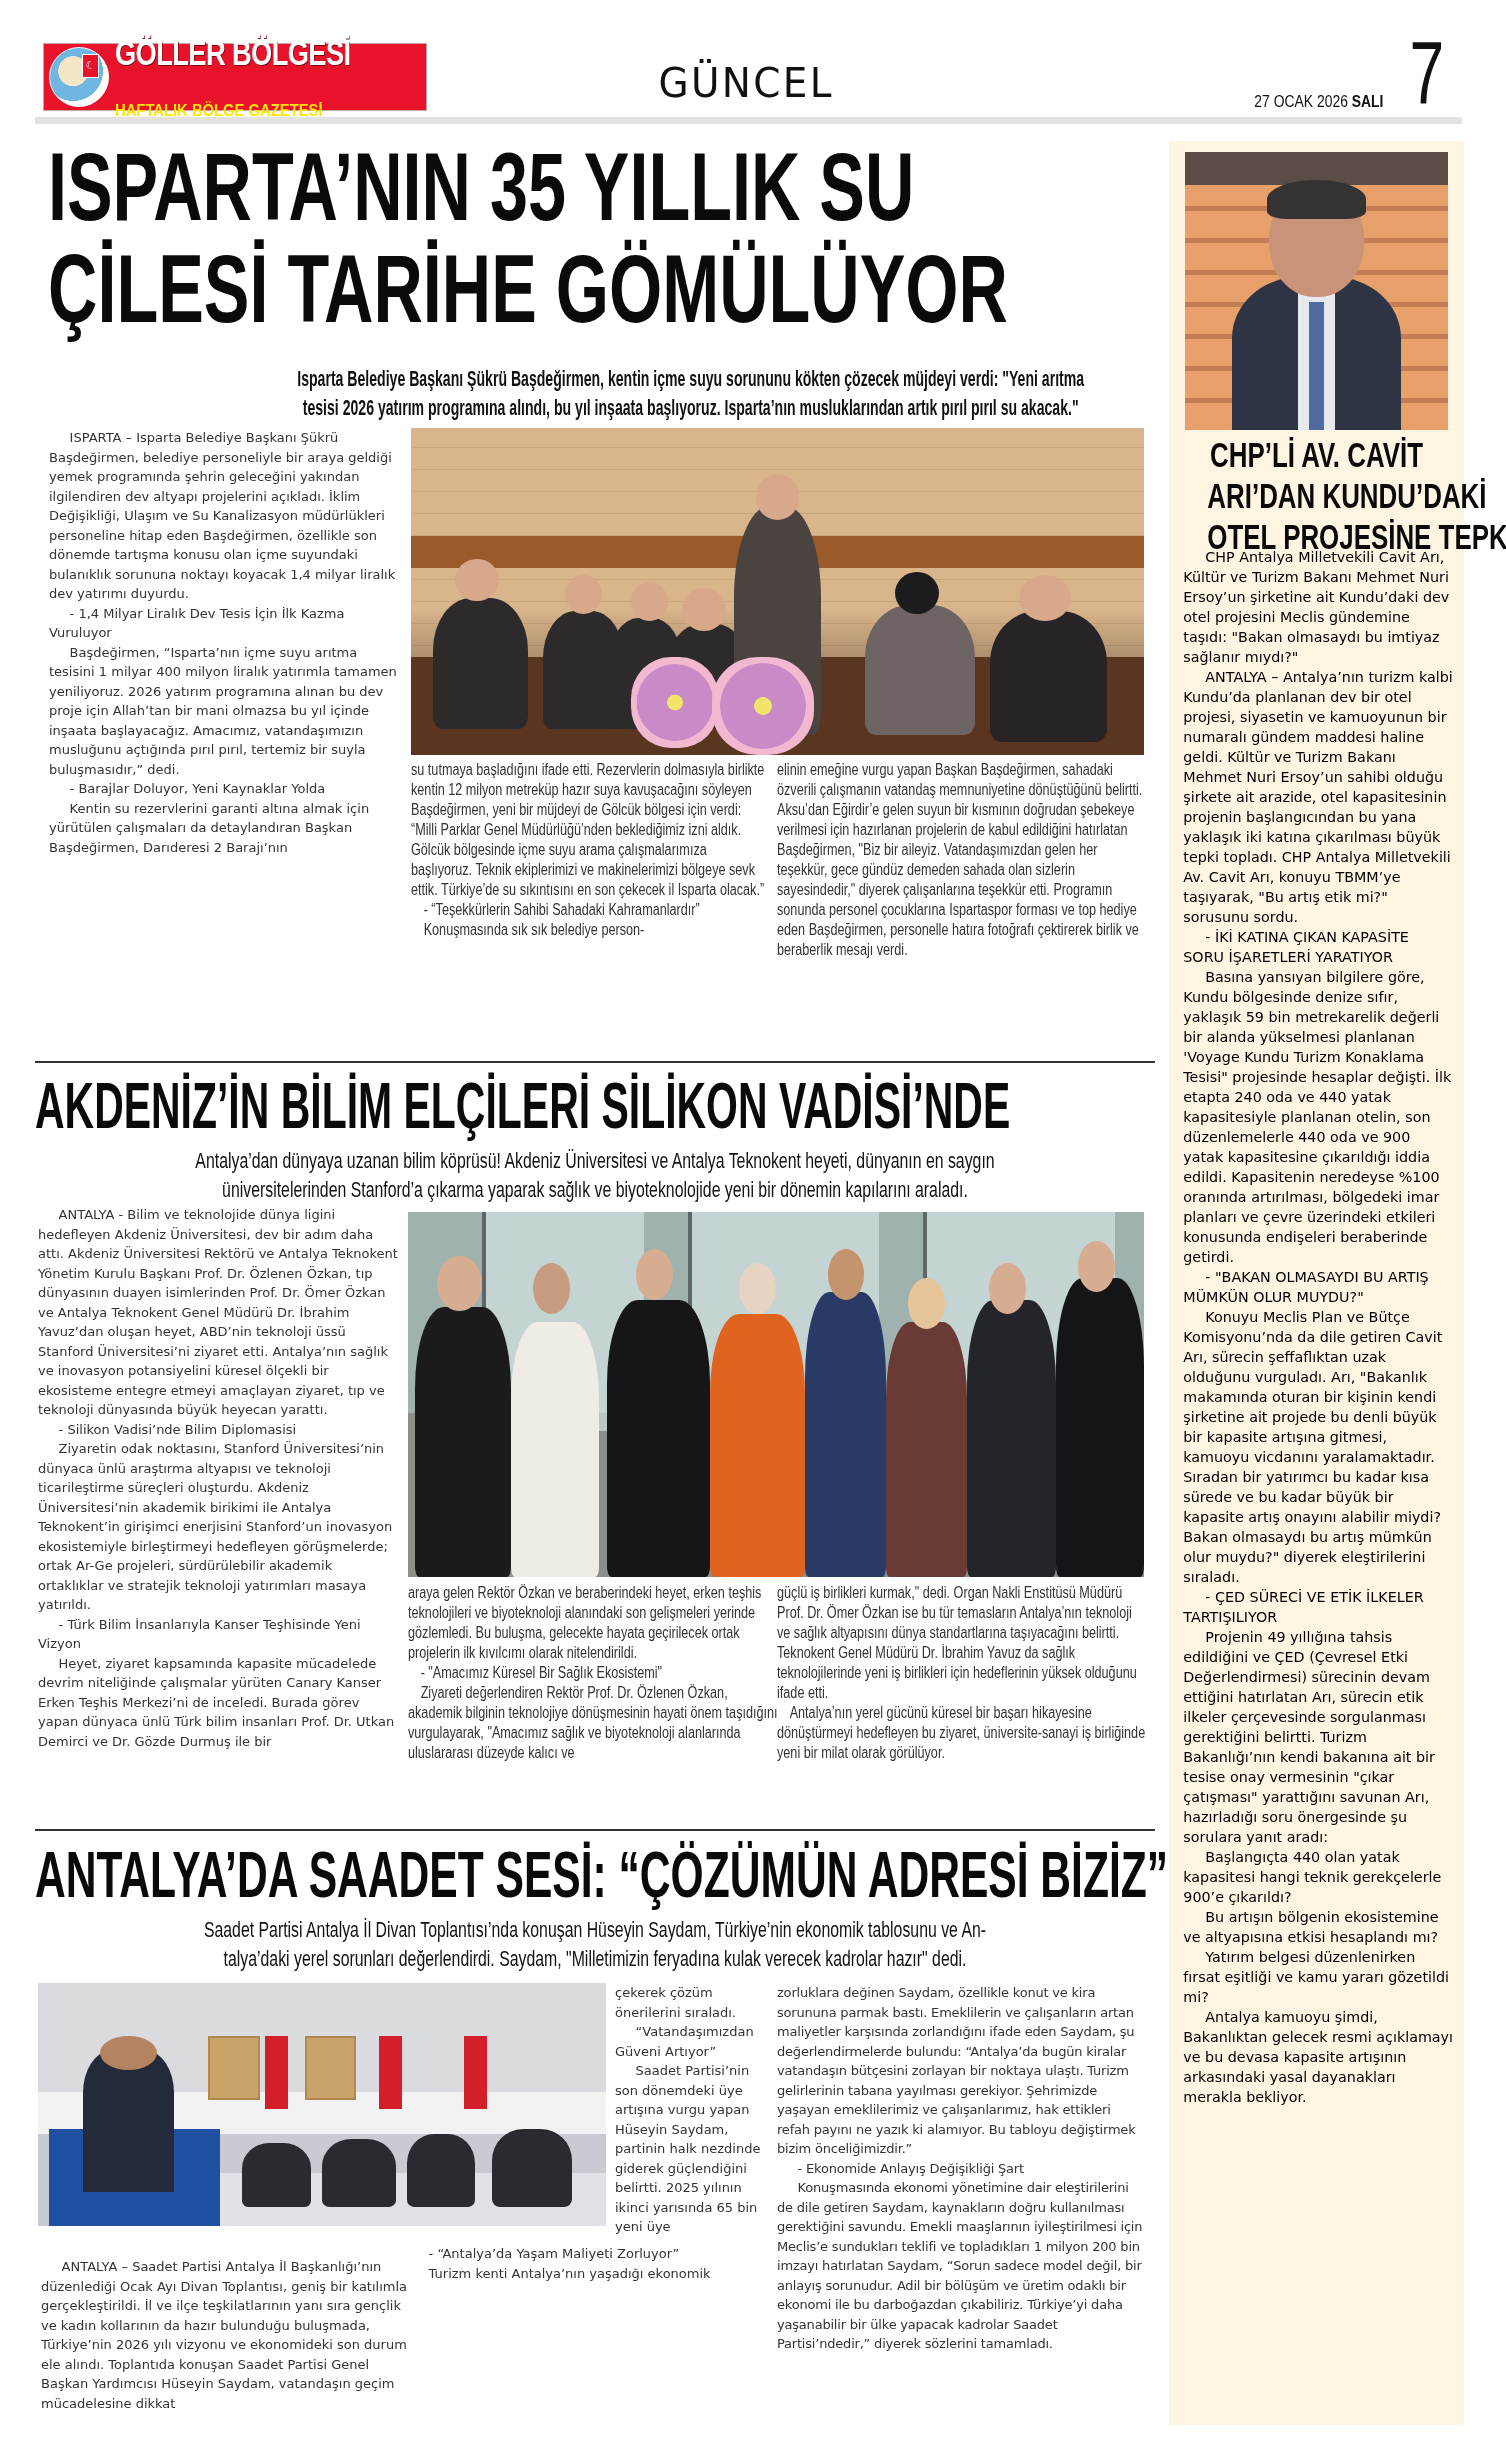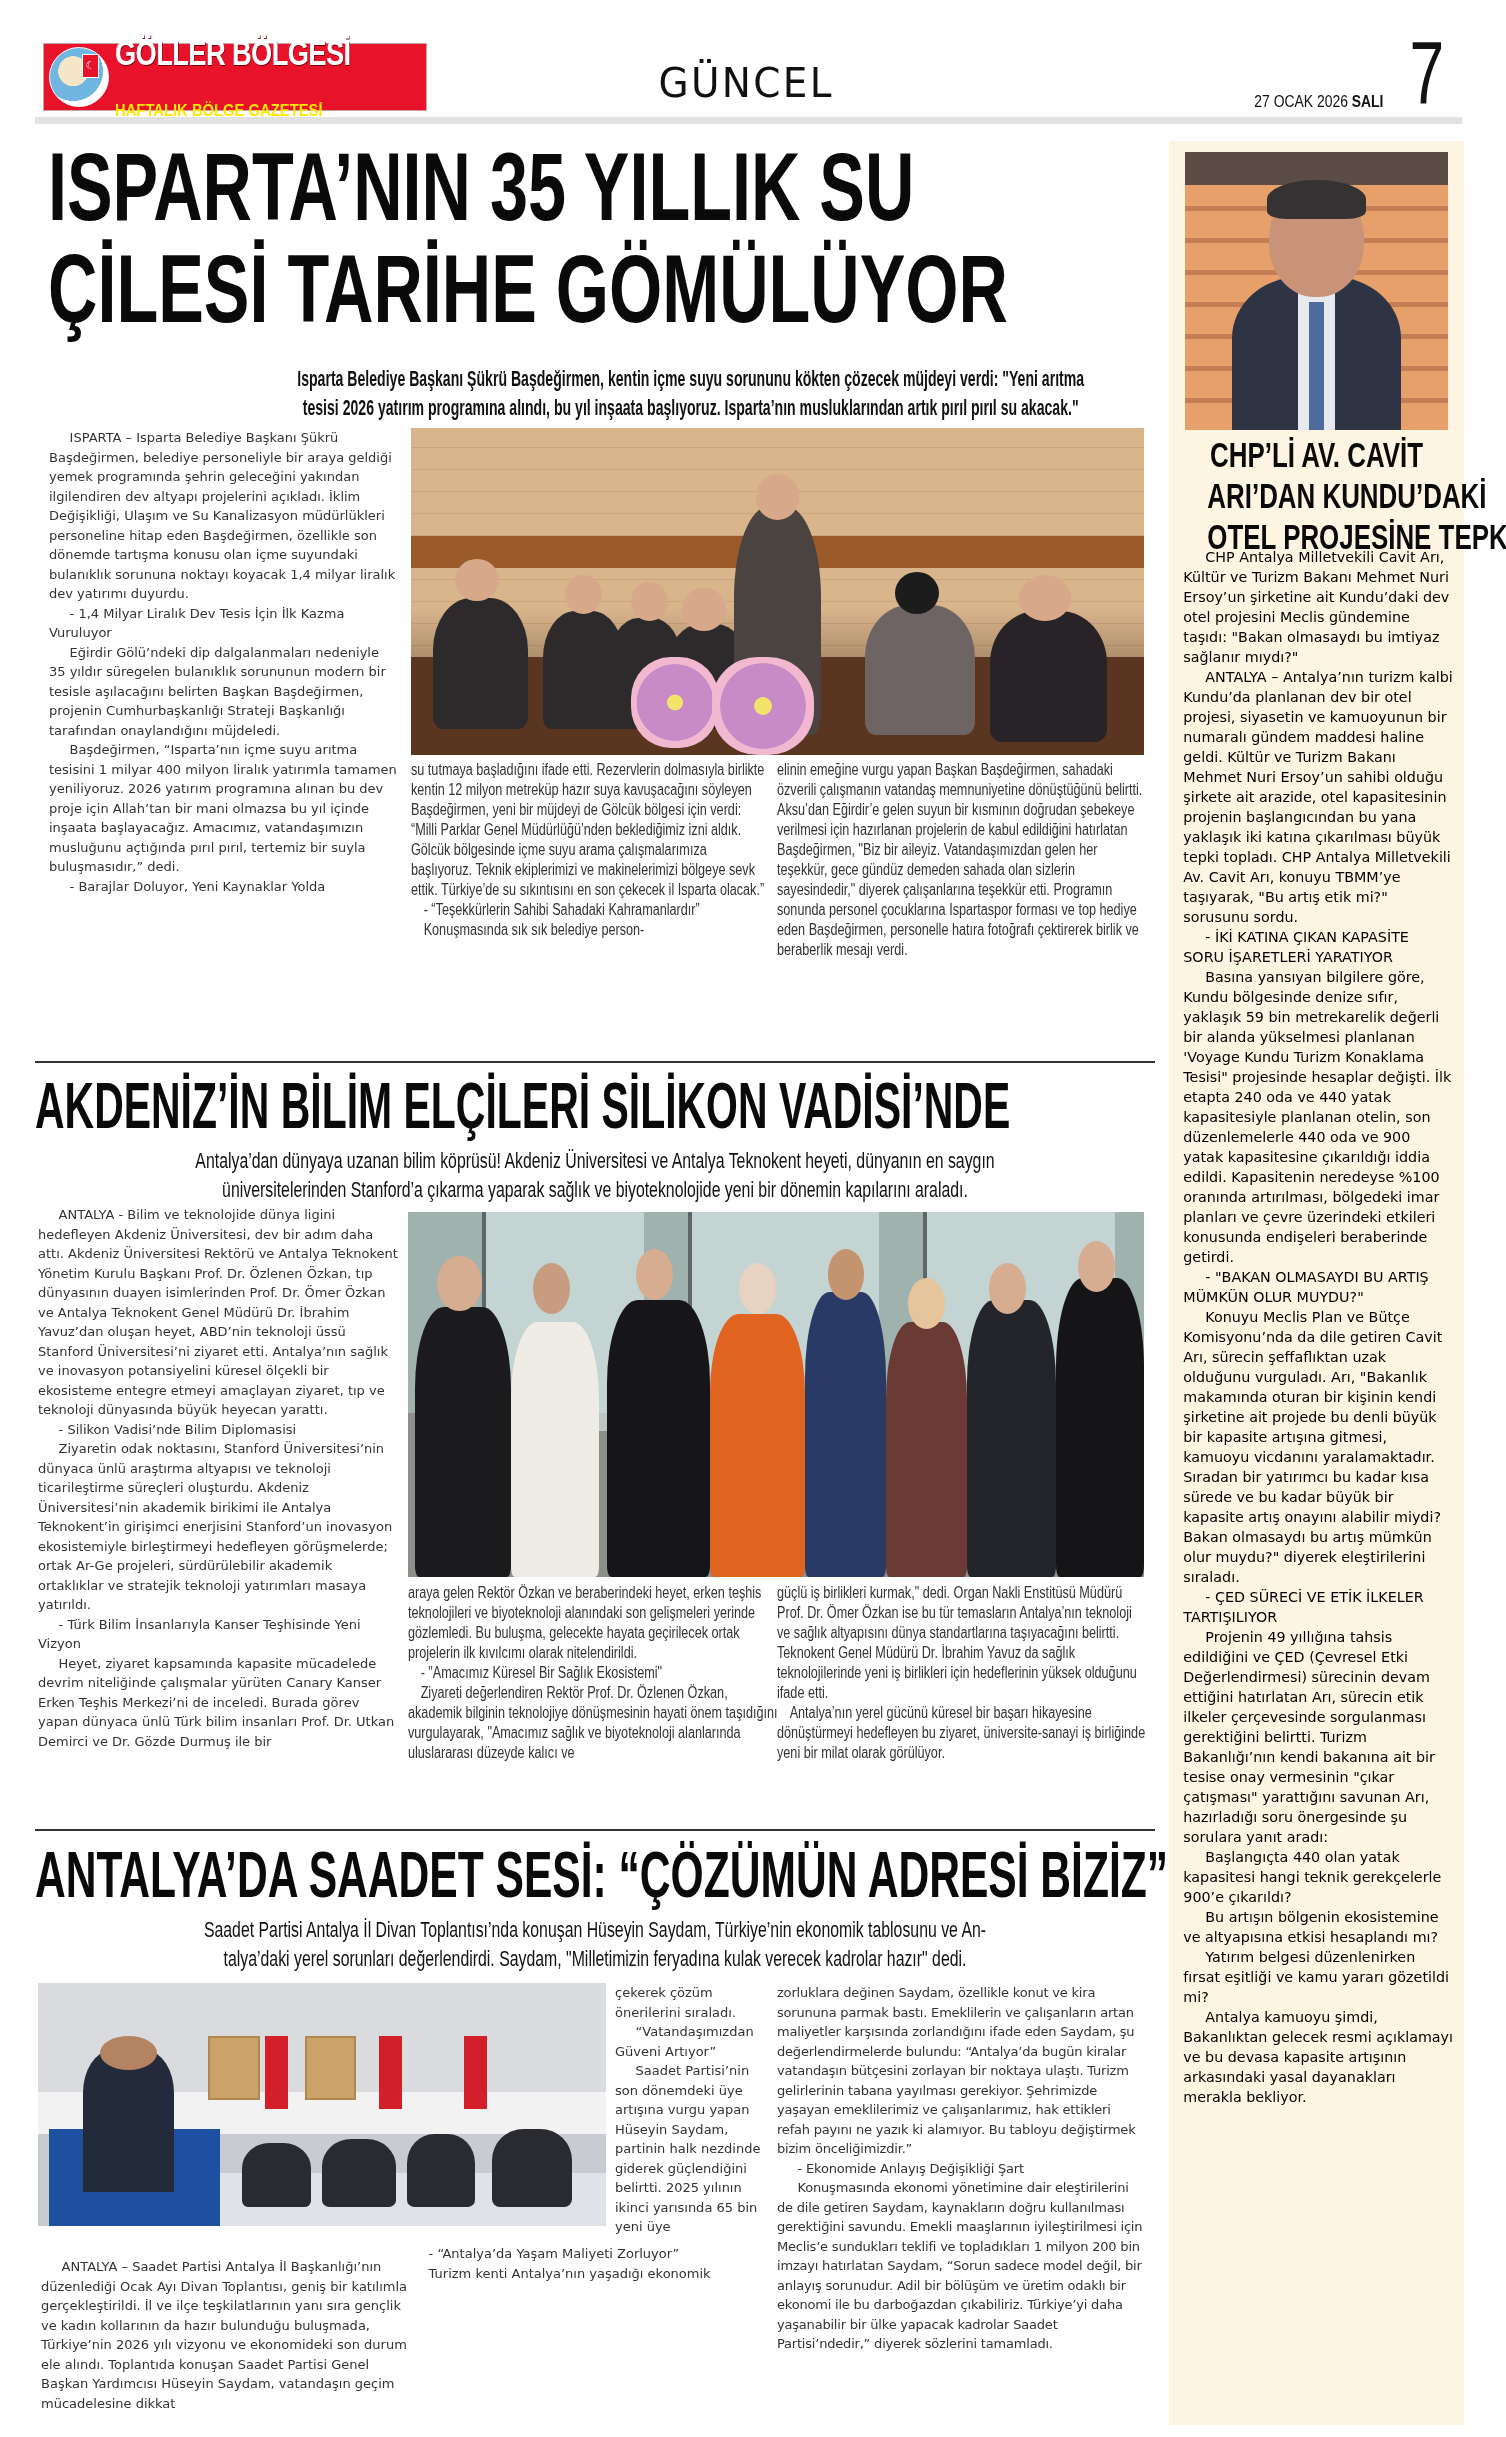--- a/index.html
+++ b/index.html
@@ -101,23 +101,23 @@
     <span>ÇİLESİ TARİHE GÖMÜLÜYOR</span>
   </h1>
   <div class="deck" style="left:0px; top:365px; width:1507px; font-size:22px; line-height:28.5px; font-weight:bold; transform: scaleX(0.64); transform-origin: 579px 0;">
     <div>Isparta Belediye Başkanı Şükrü Başdeğirmen, kentin içme suyu sorununu kökten çözecek müjdeyi verdi: "Yeni arıtma</div>
     <div>tesisi 2026 yatırım programına alındı, bu yıl inşaata başlıyoruz. Isparta’nın musluklarından artık pırıl pırıl su akacak."</div>
   </div>
 
   <div class="body-text" style="position:absolute; left:49px; top:428px; width:349px;">
     <p>ISPARTA – Isparta Belediye Başkanı Şükrü Başdeğirmen, belediye personeliyle bir araya geldiği yemek programında şehrin geleceğini yakından ilgilendiren dev altyapı projelerini açıkladı. İklim Değişikliği, Ulaşım ve Su Kanalizasyon müdürlükleri personeline hitap eden Başdeğirmen, özellikle son dönemde tartışma konusu olan içme suyundaki bulanıklık sorununa noktayı koyacak 1,4 milyar liralık dev yatırımı duyurdu.</p>
     <p class="sub">- 1,4 Milyar Liralık Dev Tesis İçin İlk Kazma Vuruluyor</p>
-    <p>Eğirdir Gölü’ndeki dip dalgalanmaları nedeniyle 35 yıldır süregelen bulanıklık sorununun modern bir tesisle aşılacağını belirten Başkan Başdeğirmen, projenin Cumhurbaşkanlığı Strateji Başkanlığı tarafından onaylandığını müjdeledi.</p>
     <p>Başdeğirmen, “Isparta’nın içme suyu arıtma tesisini 1 milyar 400 milyon liralık yatırımla tamamen yeniliyoruz. 2026 yatırım programına alınan bu dev proje için Allah’tan bir mani olmazsa bu yıl içinde inşaata başlayacağız. Amacımız, vatandaşımızın musluğunu açtığında pırıl pırıl, tertemiz bir suyla buluşmasıdır,” dedi.</p>
     <p class="sub">- Barajlar Doluyor, Yeni Kaynaklar Yolda</p>
+    <p>Kentin su rezervlerini garanti altına almak için yürütülen çalışmaları da detaylandıran Başkan Başdeğirmen, Darıderesi 2 Barajı’nın</p>
   </div>
 
   <div class="photo photo-dinner" style="left:411px; top:428px; width:733px; height:327px;">
     <div class="beam"></div>
     <div class="table"></div>
     <div class="person" style="left:3%; top:52%; width:13%; height:40%;"></div>
     <div class="head" style="left:6%; top:40%; width:6%; height:13%;"></div>
     <div class="person" style="left:18%; top:56%; width:11%; height:36%;"></div>
     <div class="head" style="left:21%; top:45%; width:5%; height:12%;"></div>
     <div class="person" style="left:27%; top:58%; width:10%; height:34%;"></div>

